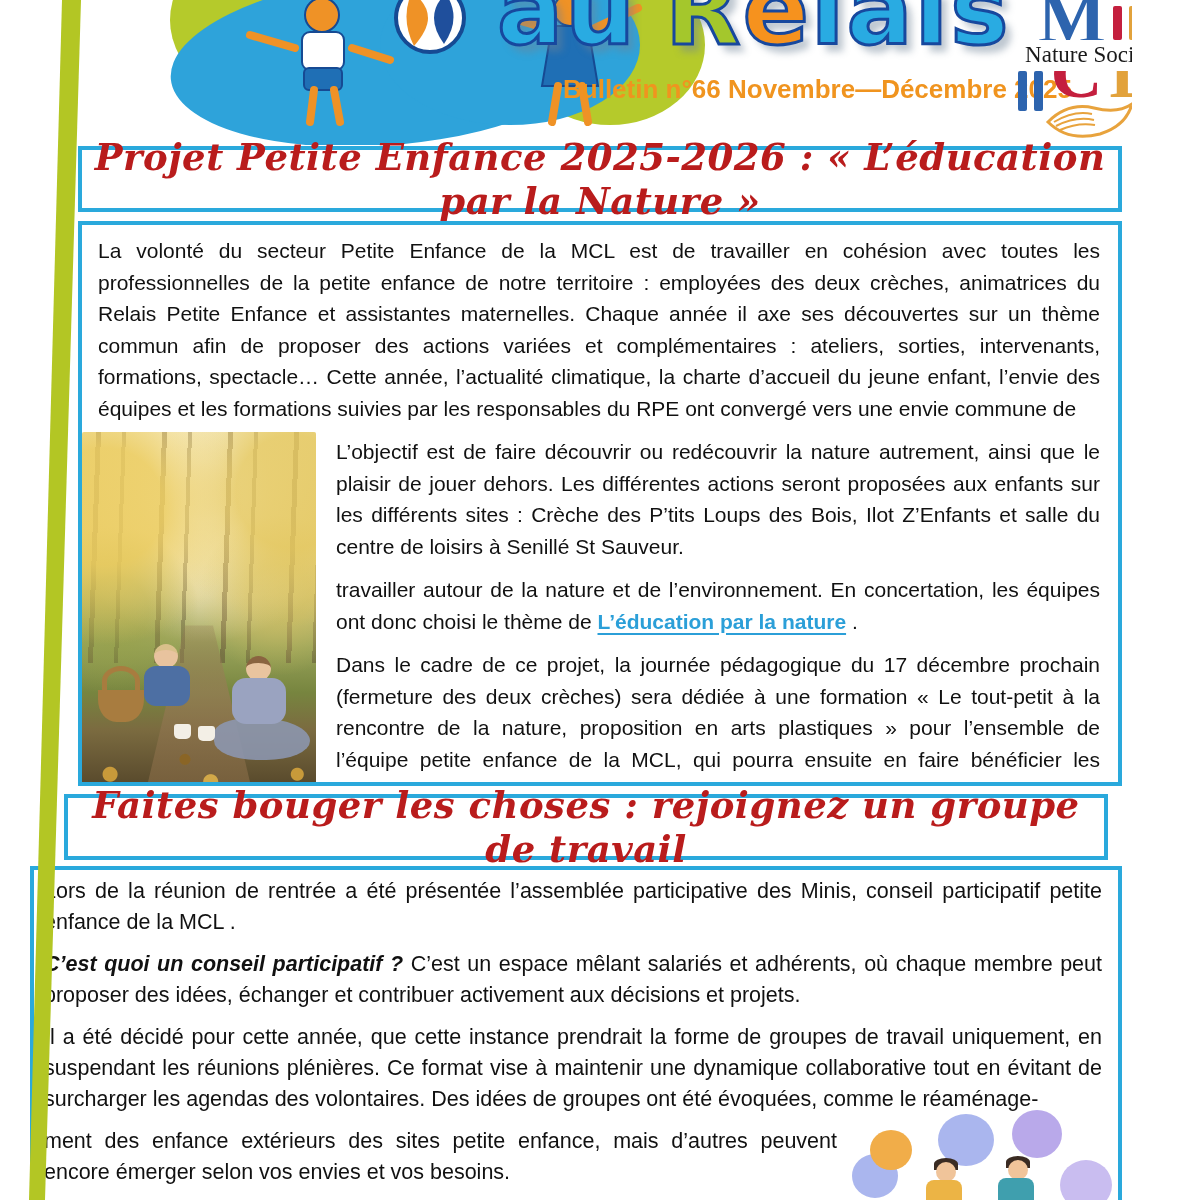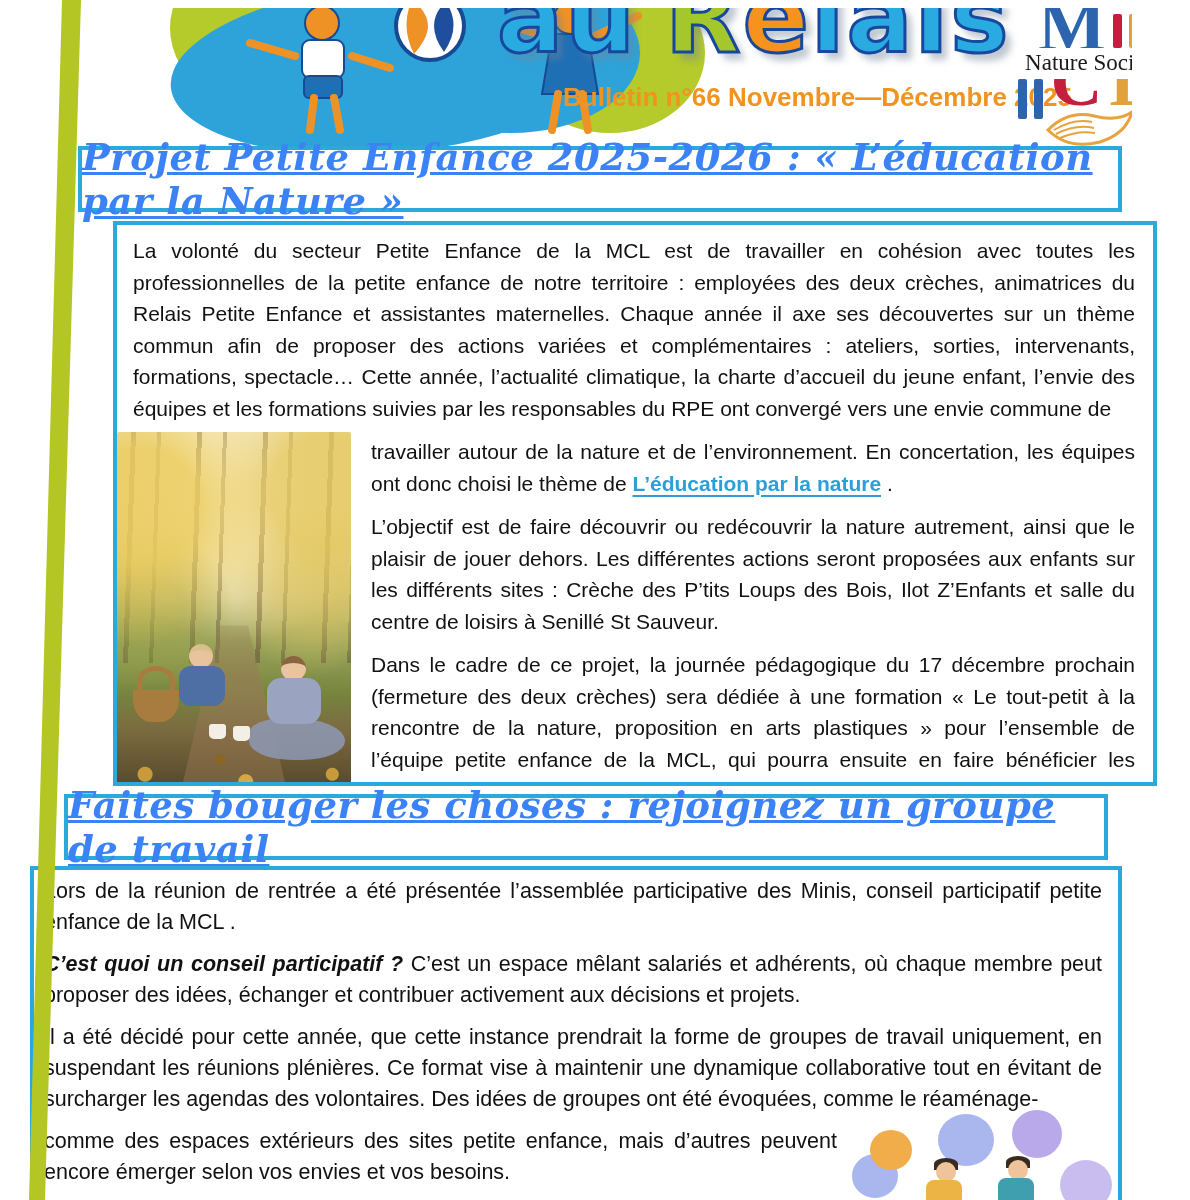--- a/index.html
+++ b/index.html
@@ -4,21 +4,21 @@
 <style>
   * { box-sizing: border-box; margin: 0; padding: 0; }
   html,body { background:#ffffff; }
   body { font-family: "Liberation Sans", sans-serif; }
   .page { position:relative; width:1190px; height:1200px; overflow:hidden; background:#fff; }
 
   
   .stripe-svg { position:absolute; left:0; top:0; z-index:30; pointer-events:none; }
 
   
-  .header { position:absolute; left:0; top:8px; width:1132px; height:145px; overflow:hidden;padding-left:18px; }
+  .header { position:absolute; left:0; top:0; width:1132px; height:145px; overflow:hidden;padding-left:18px; }
   .header-art { position:absolute; left:90px; top:-10px; }
   .headline { position:absolute; left:497px; top:-47px; font-family:"DejaVu Sans", sans-serif;
               font-weight:bold; font-size:98px; letter-spacing:2px; white-space:nowrap;
               -webkit-text-stroke:3px #17489e;
               text-shadow: 7px 8px 7px rgba(110,130,150,.45); }
   .headline span { display:inline-block; }
   .hl-au { color:#29abe2; margin-right:28px; }
   .hl-r { color:#a4c72c; }
   .hl-e { color:#f6921e; }
   .hl-lais { color:#29abe2; }
@@ -35,27 +35,27 @@
   .mcl-c { color:#c41f3e; }
   .mcl-l { color:#e2a23b; }
   .mcl-bar { width:9px; height:34px; border-radius:2px; }
   .bar-red { background:#c41f3e; } .bar-orange { background:#e2a23b; } .bar-blue { background:#2d64ae; }
   .mcl-sub { font-family:"Liberation Serif", serif; font-size:23px; color:#1a1a1a; text-align:center; margin:2px 0 3px; }
   .mcl-hand { position:absolute; left:32px; top:96px; }
 
   
   .box { position:absolute; background:#fff; border:4px solid #2aa9dc; }
   .s1-title { left:78px; top:146px; width:1044px; height:66px; }
-  .s1-body  { left:78px; top:221px; width:1044px; height:565px; padding:10px 18px 0 16px; overflow:hidden;margin-left:35px; }
+  .s1-body  { left:78px; top:221px; width:1044px; height:565px; padding:10px 18px 0 16px; overflow:hidden; }
   .s2-title { left:64px; top:794px; width:1044px; height:66px; }
   .s2-body  { left:30px;  top:866px; width:1092px; height:400px; padding:6px 16px 0 10px; overflow:hidden; }
 
   .script-title { width:100%; height:100%; display:flex; align-items:center; justify-content:center;
                   font-family:"DejaVu Serif", serif; font-style:italic; font-weight:bold;
-                  font-size:37px; color:#3b82f6; letter-spacing:.5px; text-align:left;text-decoration:underline; }
+                  font-size:37px; color:#b91c1c; letter-spacing:.5px; text-align:center; }
 
   
   .bodytext p { font-size:21px; line-height:31.5px; color:#111; text-align:justify; }
   .s1-body p { margin-bottom:12px; }
   .s2-body p { font-size:21.5px; line-height:31px; margin-bottom:11px; }
   .nature-link { color:#2b9fd8; font-weight:bold; text-decoration:underline; text-underline-offset:4px; cursor:pointer; }
   .q-bold { font-weight:bold; font-style:italic; }
   .wrap-right { padding-right:265px; }
 
   
@@ -197,34 +197,34 @@
           <div class="head"></div>
           <div class="bodyp"></div>
         </div>
       <div class="basket-handle"></div>
       <div class="basket"></div>
       <div class="cup cup1"></div>
       <div class="cup cup2"></div>
       <div class="ph-layer ph-leaves"></div>
     </div>
 
+    <p>L’objectif est de faire découvrir ou redécouvrir la nature autrement, ainsi que le plaisir de jouer dehors. Les différentes actions seront proposées aux enfants sur les différents sites : Crèche des P’tits Loups des Bois, Ilot Z’Enfants et salle du centre de loisirs à Senillé St Sauveur.</p>
     <p><span>travailler autour de la nature et de l’environnement. En concertation, les équipes ont donc choisi le thème de </span><a class="nature-link">L’éducation par la  nature</a><span> .</span></p>
-    <p>L’objectif est de faire découvrir ou redécouvrir la nature autrement, ainsi que le plaisir de jouer dehors. Les différentes actions seront proposées aux enfants sur les différents sites : Crèche des P’tits Loups des Bois, Ilot Z’Enfants et salle du centre de loisirs à Senillé St Sauveur.</p>
     <p>Dans le cadre de ce projet, la journée pédagogique du 17 décembre prochain (fermeture des deux crèches) sera dédiée à une formation « Le tout-petit à la rencontre de la nature, proposition en arts plastiques » pour l’ensemble de l’équipe petite enfance de la MCL, qui pourra ensuite en faire bénéficier les enfants et les assistantes maternelles.</p>
   </div>
 
   <div class="box s2-title">
     <div class="script-title">Faites bouger les choses : rejoignez un groupe de travail</div>
   </div>
 
   <div class="box s2-body bodytext">
     <p>Lors de la réunion de rentrée a été présentée l’assemblée participative des Minis, conseil participatif petite enfance de la MCL .</p>
     <p><span class="q-bold">C’est quoi un conseil participatif ?</span><span>  C’est un espace mêlant salariés et adhérents, où chaque membre peut proposer des idées, échanger et contribuer activement aux décisions et projets.</span></p>
     <p>Il a été décidé pour cette année, que cette instance prendrait la forme de groupes de travail uniquement, en suspendant les réunions plénières. Ce format vise à maintenir une dynamique collaborative tout en évitant de surcharger les agendas des volontaires. Des idées de groupes ont été évoquées, comme le réaménage-</p>
-    <p class="wrap-right">comme des espaces extérieurs des sites petite enfance, mais d’autres peuvent encore émerger selon vos envies et vos besoins.</p>
+    <p class="wrap-right">ment des enfance extérieurs des sites petite enfance, mais d’autres peuvent encore émerger selon vos envies et vos besoins.</p>
 
     <div class="talk">
       <div class="bub b1"></div>
       <div class="bub b2"></div>
       <div class="bub b3"></div>
       <div class="bub b4"></div>
       <div class="bub b5"></div>
 
       <div class="person p-left">
         <div class="p-hair"></div>

